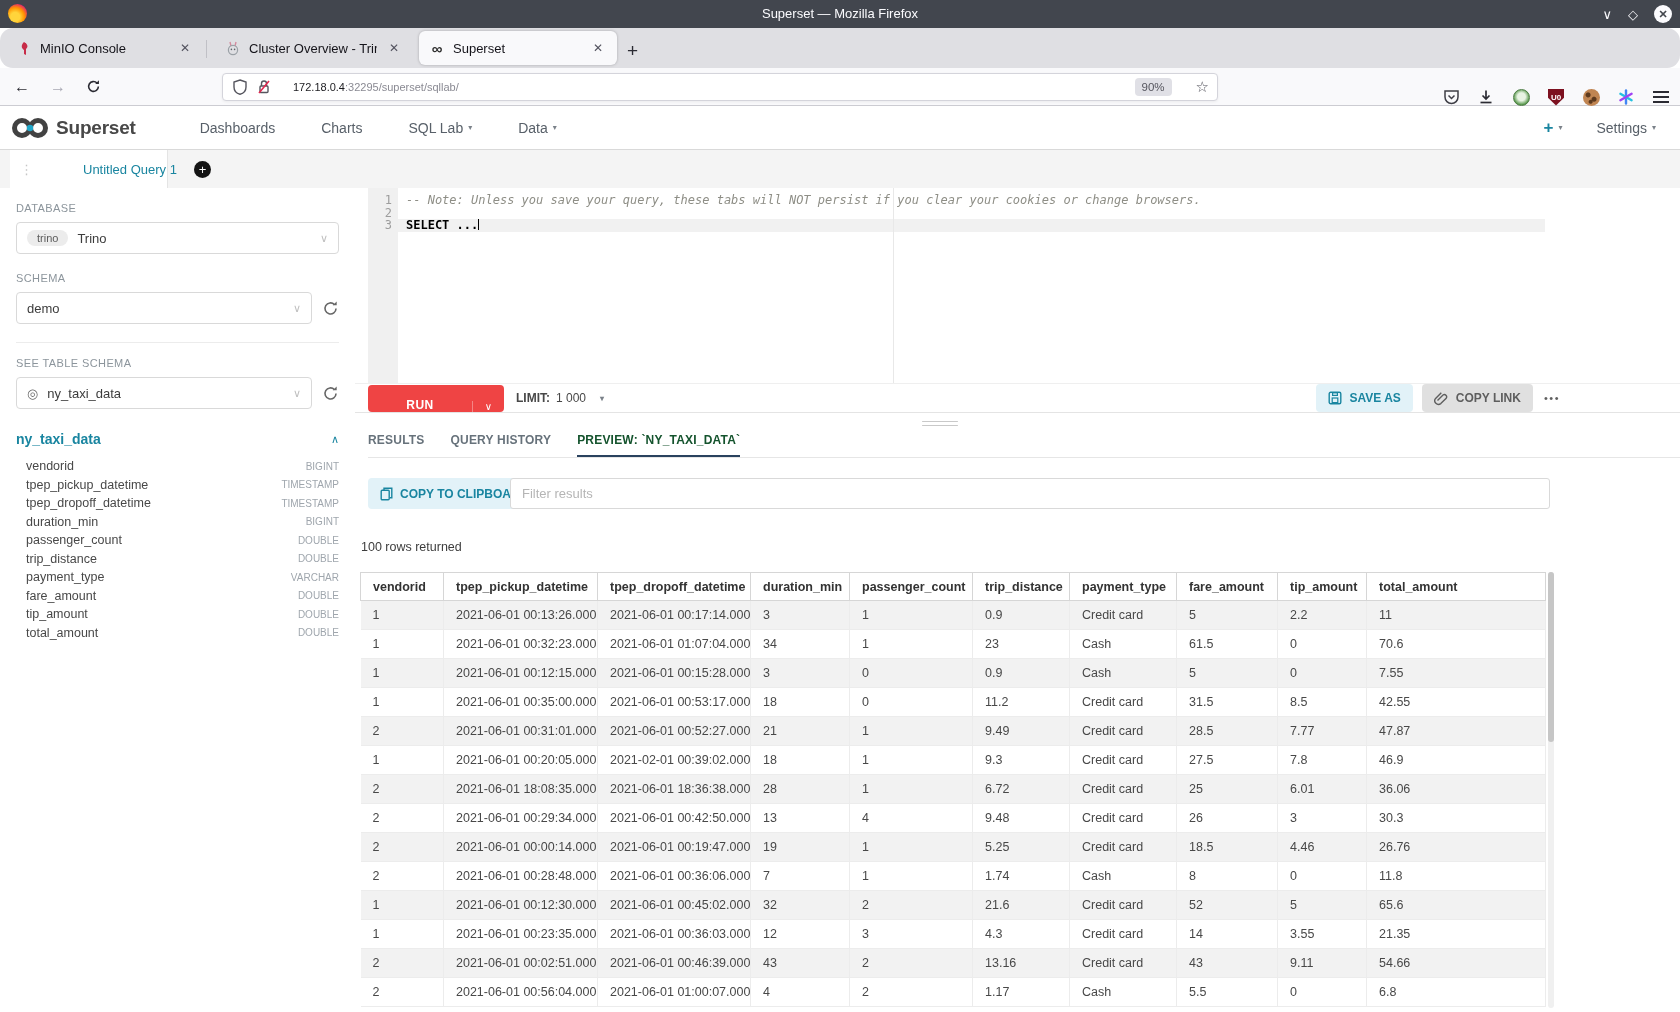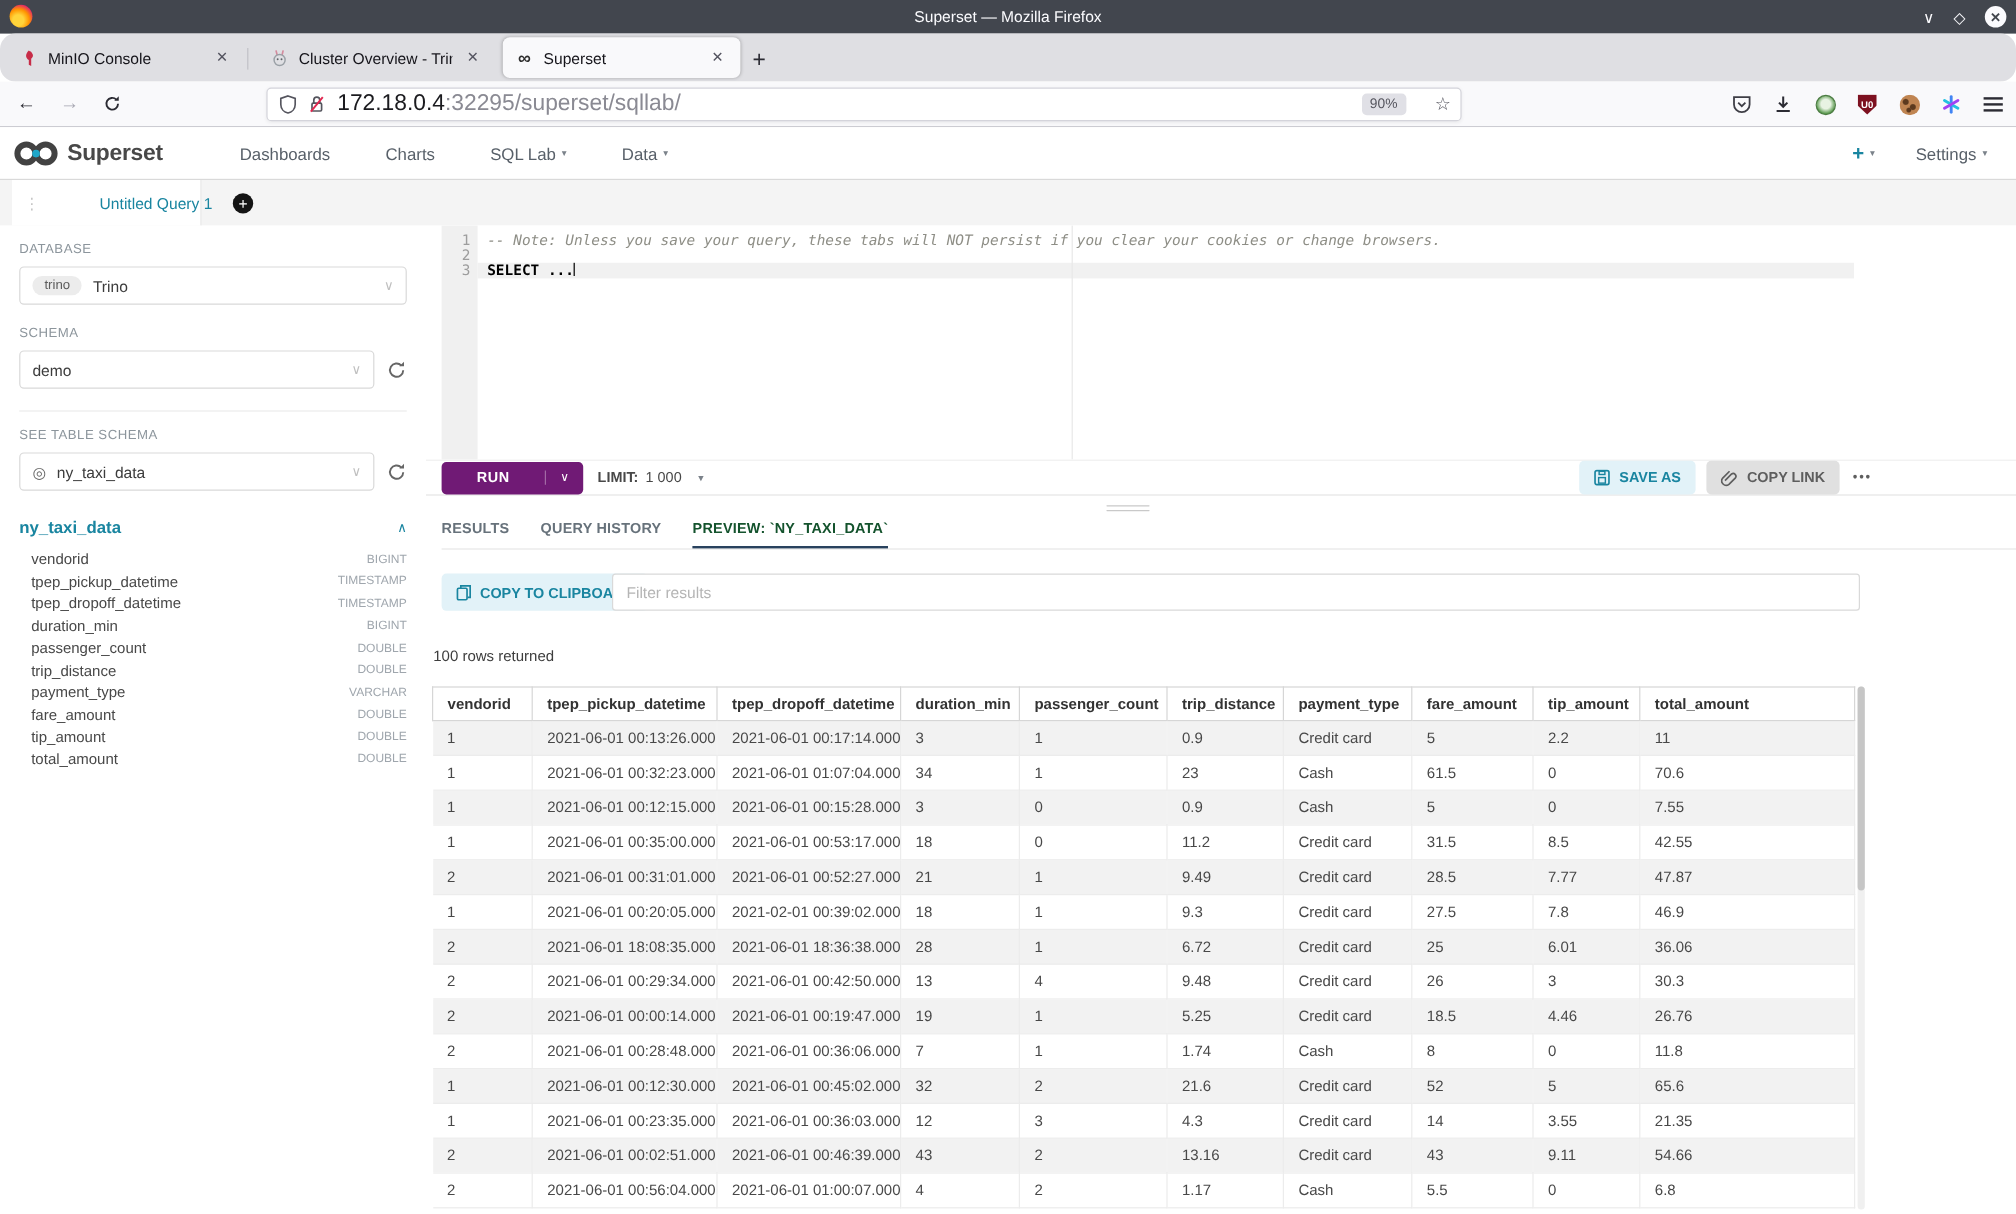--- a/index.html
+++ b/index.html
@@ -29,26 +29,26 @@
   .newtab-btn{color:#2b2b33;font-size:19px;margin:0 0 8px 10px;line-height:1;}
   .favicon{width:16px;height:16px;flex:0 0 16px;display:flex;align-items:center;justify-content:center;}
 
   
   .navtoolbar{position:absolute;left:0;top:68px;width:100%;height:38px;background:#f9f9fb;
               border-bottom:1px solid #ccccd2;display:flex;align-items:center;}
   .nav-arrows{display:flex;align-items:center;gap:20px;margin-left:14px;color:#2b2b33;font-size:16px;}
   .arrow-fwd{color:#a8a8b3;}
   .urlbar{position:absolute;left:222px;top:5px;width:996px;height:28px;background:#fff;border:1px solid #d4d4db;
           border-radius:4px;display:flex;align-items:center;padding:0 8px;box-shadow:0 1px 3px rgba(0,0,0,.06);}
-  .url-text{font-size:19px;margin-left:8px;flex:1;white-space:nowrap;overflow:hidden;}
+  .url-text{font-size:11px;margin-left:20px;flex:1;white-space:nowrap;overflow:hidden;}
   .url-host{color:#1b1b1f;}
   .url-rest{color:#8a8a93;}
   .zoom-badge{background:#e0e0e6;border-radius:4px;color:#55555e;font-size:11.5px;padding:3px 7px;margin-right:24px;}
   .star{color:#55555e;font-size:15px;}
-  .tool-icons{position:absolute;right:10px;top:0;height:38px;display:flex;align-items:center;gap:17px;}
+  .tool-icons{position:absolute;right:10px;top:0;height:38px;display:flex;align-items:flex-end;gap:17px;}
   .ticon{width:18px;height:18px;display:flex;align-items:center;justify-content:center;}
   .badger{width:17px;height:17px;border-radius:50%;background:radial-gradient(circle at 50% 45%,#e8f3e3 0 35%,#5e9c52 70%);border:1px solid #4c7c43;}
   .ublock{width:16px;height:17px;background:#7d1120;clip-path:polygon(0 0,100% 0,100% 55%,50% 100%,0 55%);
           color:#fff;font-size:8px;display:flex;align-items:center;justify-content:center;font-weight:bold;}
   .cookie{width:17px;height:17px;border-radius:50%;background:
       radial-gradient(circle at 30% 35%,#5d3a1e 0 2px,transparent 3px),
       radial-gradient(circle at 65% 60%,#5d3a1e 0 2px,transparent 3px),
       radial-gradient(circle at 45% 75%,#5d3a1e 0 1.5px,transparent 2.5px),
       #c08552;}
   .hamburger{width:16px;height:12px;border-top:2px solid #2b2b33;border-bottom:2px solid #2b2b33;position:relative;}
@@ -108,21 +108,21 @@
   .code-line{height:12.5px;padding-left:8px;white-space:pre;}
   .active-line{position:absolute;left:30px;top:31px;height:13px;right:135px;background:#f1f1f1;}
   .comment{color:#8e8e86;font-style:italic;}
   .sqltext{color:#000;font-weight:bold;position:relative;z-index:1;}
   .cursor{display:inline-block;width:1px;height:11px;background:#000;vertical-align:-1px;}
   .print-margin{position:absolute;left:525px;top:0;bottom:0;width:1px;background:#e8e8e8;}
 
   
   .ed-toolbar{position:absolute;left:0;right:0;top:195px;height:30px;border-top:1px solid #efefef;
               border-bottom:1px solid #e4e4e4;display:flex;align-items:center;padding-left:13px;background:#fff;}
-  .run-btn{height:27px;width:118px;background:#701a75;border-radius:4px;display:flex;align-items:center;
+  .run-btn{height:27px;width:136px;background:#ef4444;border-radius:4px;display:flex;align-items:flex-end;
            color:#fff;overflow:hidden;}
   .run-main{flex:1;display:flex;align-items:center;justify-content:center;font-size:12px;font-weight:bold;letter-spacing:.5px;}
   .run-caret{width:32px;border-left:1px solid rgba(255,255,255,.35);display:flex;align-items:center;justify-content:center;font-size:10px;}
   .limit{display:flex;align-items:center;gap:6px;margin-left:12px;font-size:12px;color:#484848;font-weight:bold;}
   .limit .caret{margin-left:8px;}
   .ed-toolbar-right{position:absolute;right:120px;display:flex;align-items:center;gap:9px;}
   .btn{height:28px;border-radius:4px;display:flex;align-items:center;gap:7px;padding:0 12px;font-size:12px;font-weight:bold;}
   .btn-saveas{background:#e2f2f8;color:#1985a0;}
   .btn-copylink{background:#e0e0e0;color:#5e5e5e;}
   .more-dots{color:#5e5e5e;font-size:11px;letter-spacing:1.5px;margin-left:2px;}

